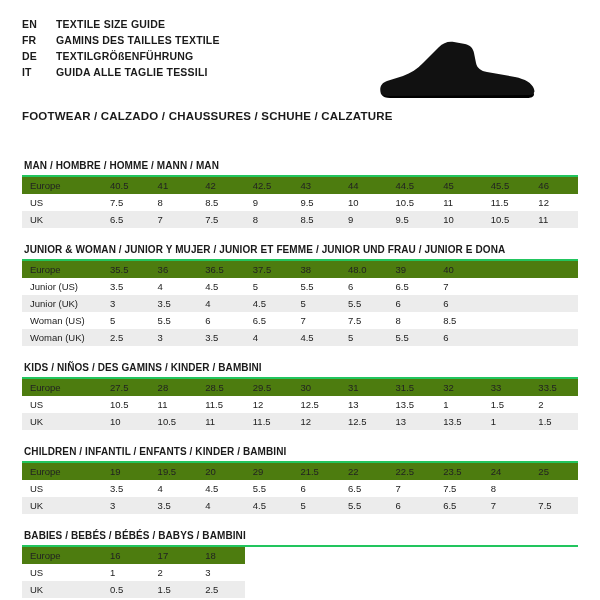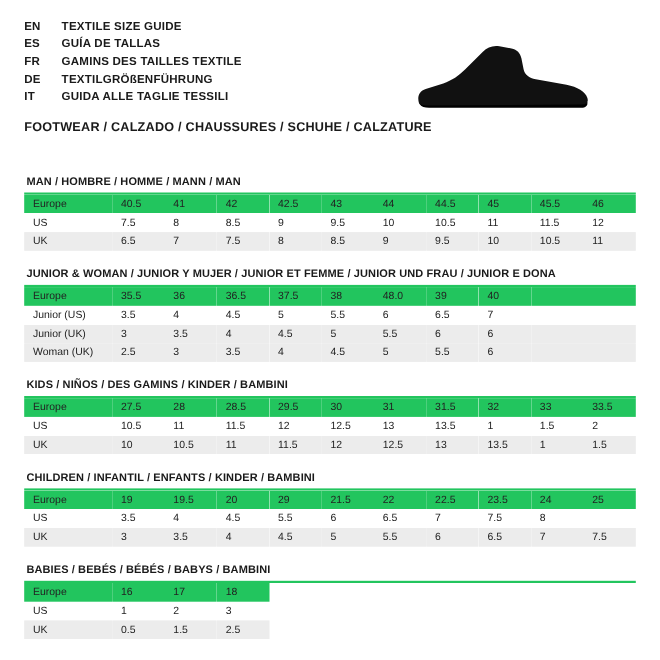--- a/index.html
+++ b/index.html
@@ -82,21 +82,21 @@
   table.size td {
     font-size: 9.5px;
     height: 17px;
     padding: 0 0 0 8px;
     color: #222;
     line-height: 17px;
     white-space: nowrap;
     overflow: hidden;
   }
   table.size tr.shaded td {
-    background: #22c55e;
+    background: #4d7c0f;
   }
   table.size tr.white td {
     background: #ffffff;
   }
   table.size tr.light td {
     background: #ececec;
   }
   td.rowlabel {
     width: 72px;
   }
@@ -108,24 +108,20 @@
 <body>
 
 <div class="page">
 
   <div class="header">
     <table class="lang-table">
       <tbody>
           <tr>
         <td class="lang-code">EN</td>
         <td class="lang-text">TEXTILE SIZE GUIDE</td>
-      </tr>
-      <tr>
-        <td class="lang-code">ES</td>
-        <td class="lang-text">GUÍA DE TALLAS</td>
       </tr>
       <tr>
         <td class="lang-code">FR</td>
         <td class="lang-text">GAMINS DES TAILLES TEXTILE</td>
       </tr>
       <tr>
         <td class="lang-code">DE</td>
         <td class="lang-text">TEXTILGRÖßENFÜHRUNG</td>
       </tr>
       <tr>
@@ -228,20 +224,33 @@
         <td>3.5</td>
         <td>4</td>
         <td>4.5</td>
         <td>5</td>
         <td>5.5</td>
         <td>6</td>
         <td>6</td>
         <td></td>
         <td></td>
       </tr>
+      <tr class="white">
+        <td class="rowlabel">Woman (US)</td>
+        <td>5</td>
+        <td>5.5</td>
+        <td>6</td>
+        <td>6.5</td>
+        <td>7</td>
+        <td>7.5</td>
+        <td>8</td>
+        <td>8.5</td>
+        <td></td>
+        <td></td>
+      </tr>
       <tr class="light">
         <td class="rowlabel">Woman (UK)</td>
         <td>2.5</td>
         <td>3</td>
         <td>3.5</td>
         <td>4</td>
         <td>4.5</td>
         <td>5</td>
         <td>5.5</td>
         <td>6</td>

